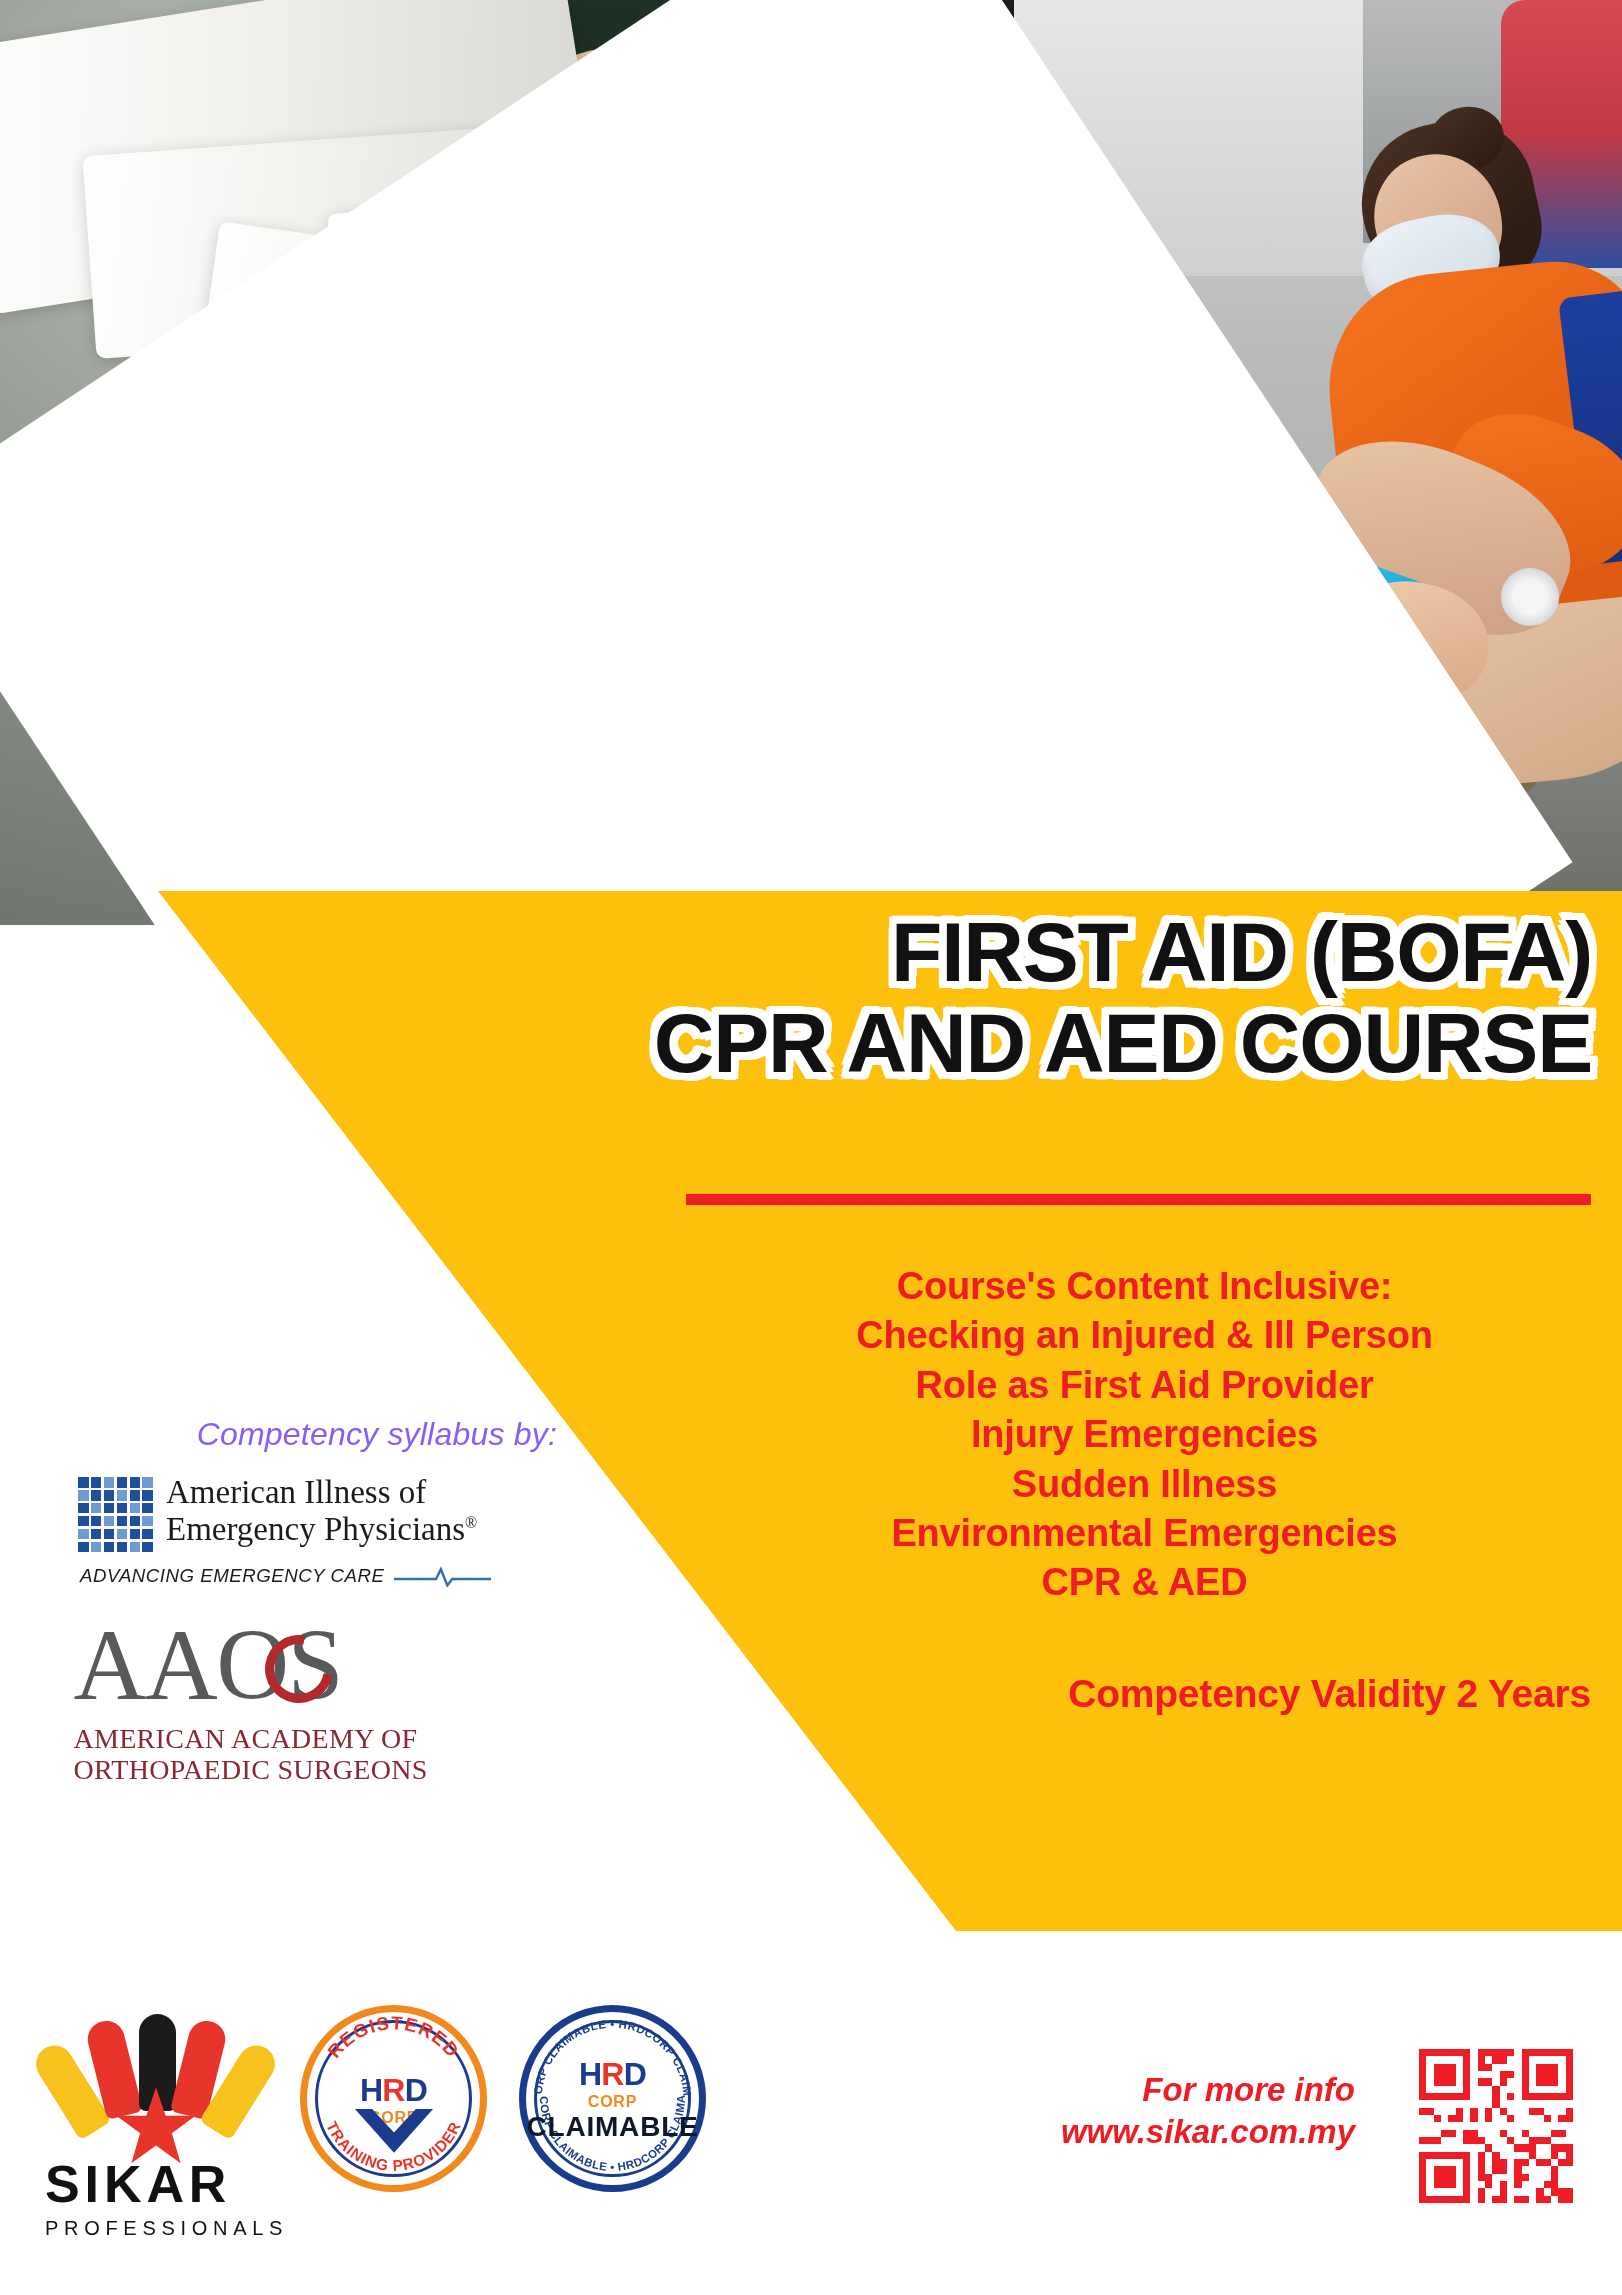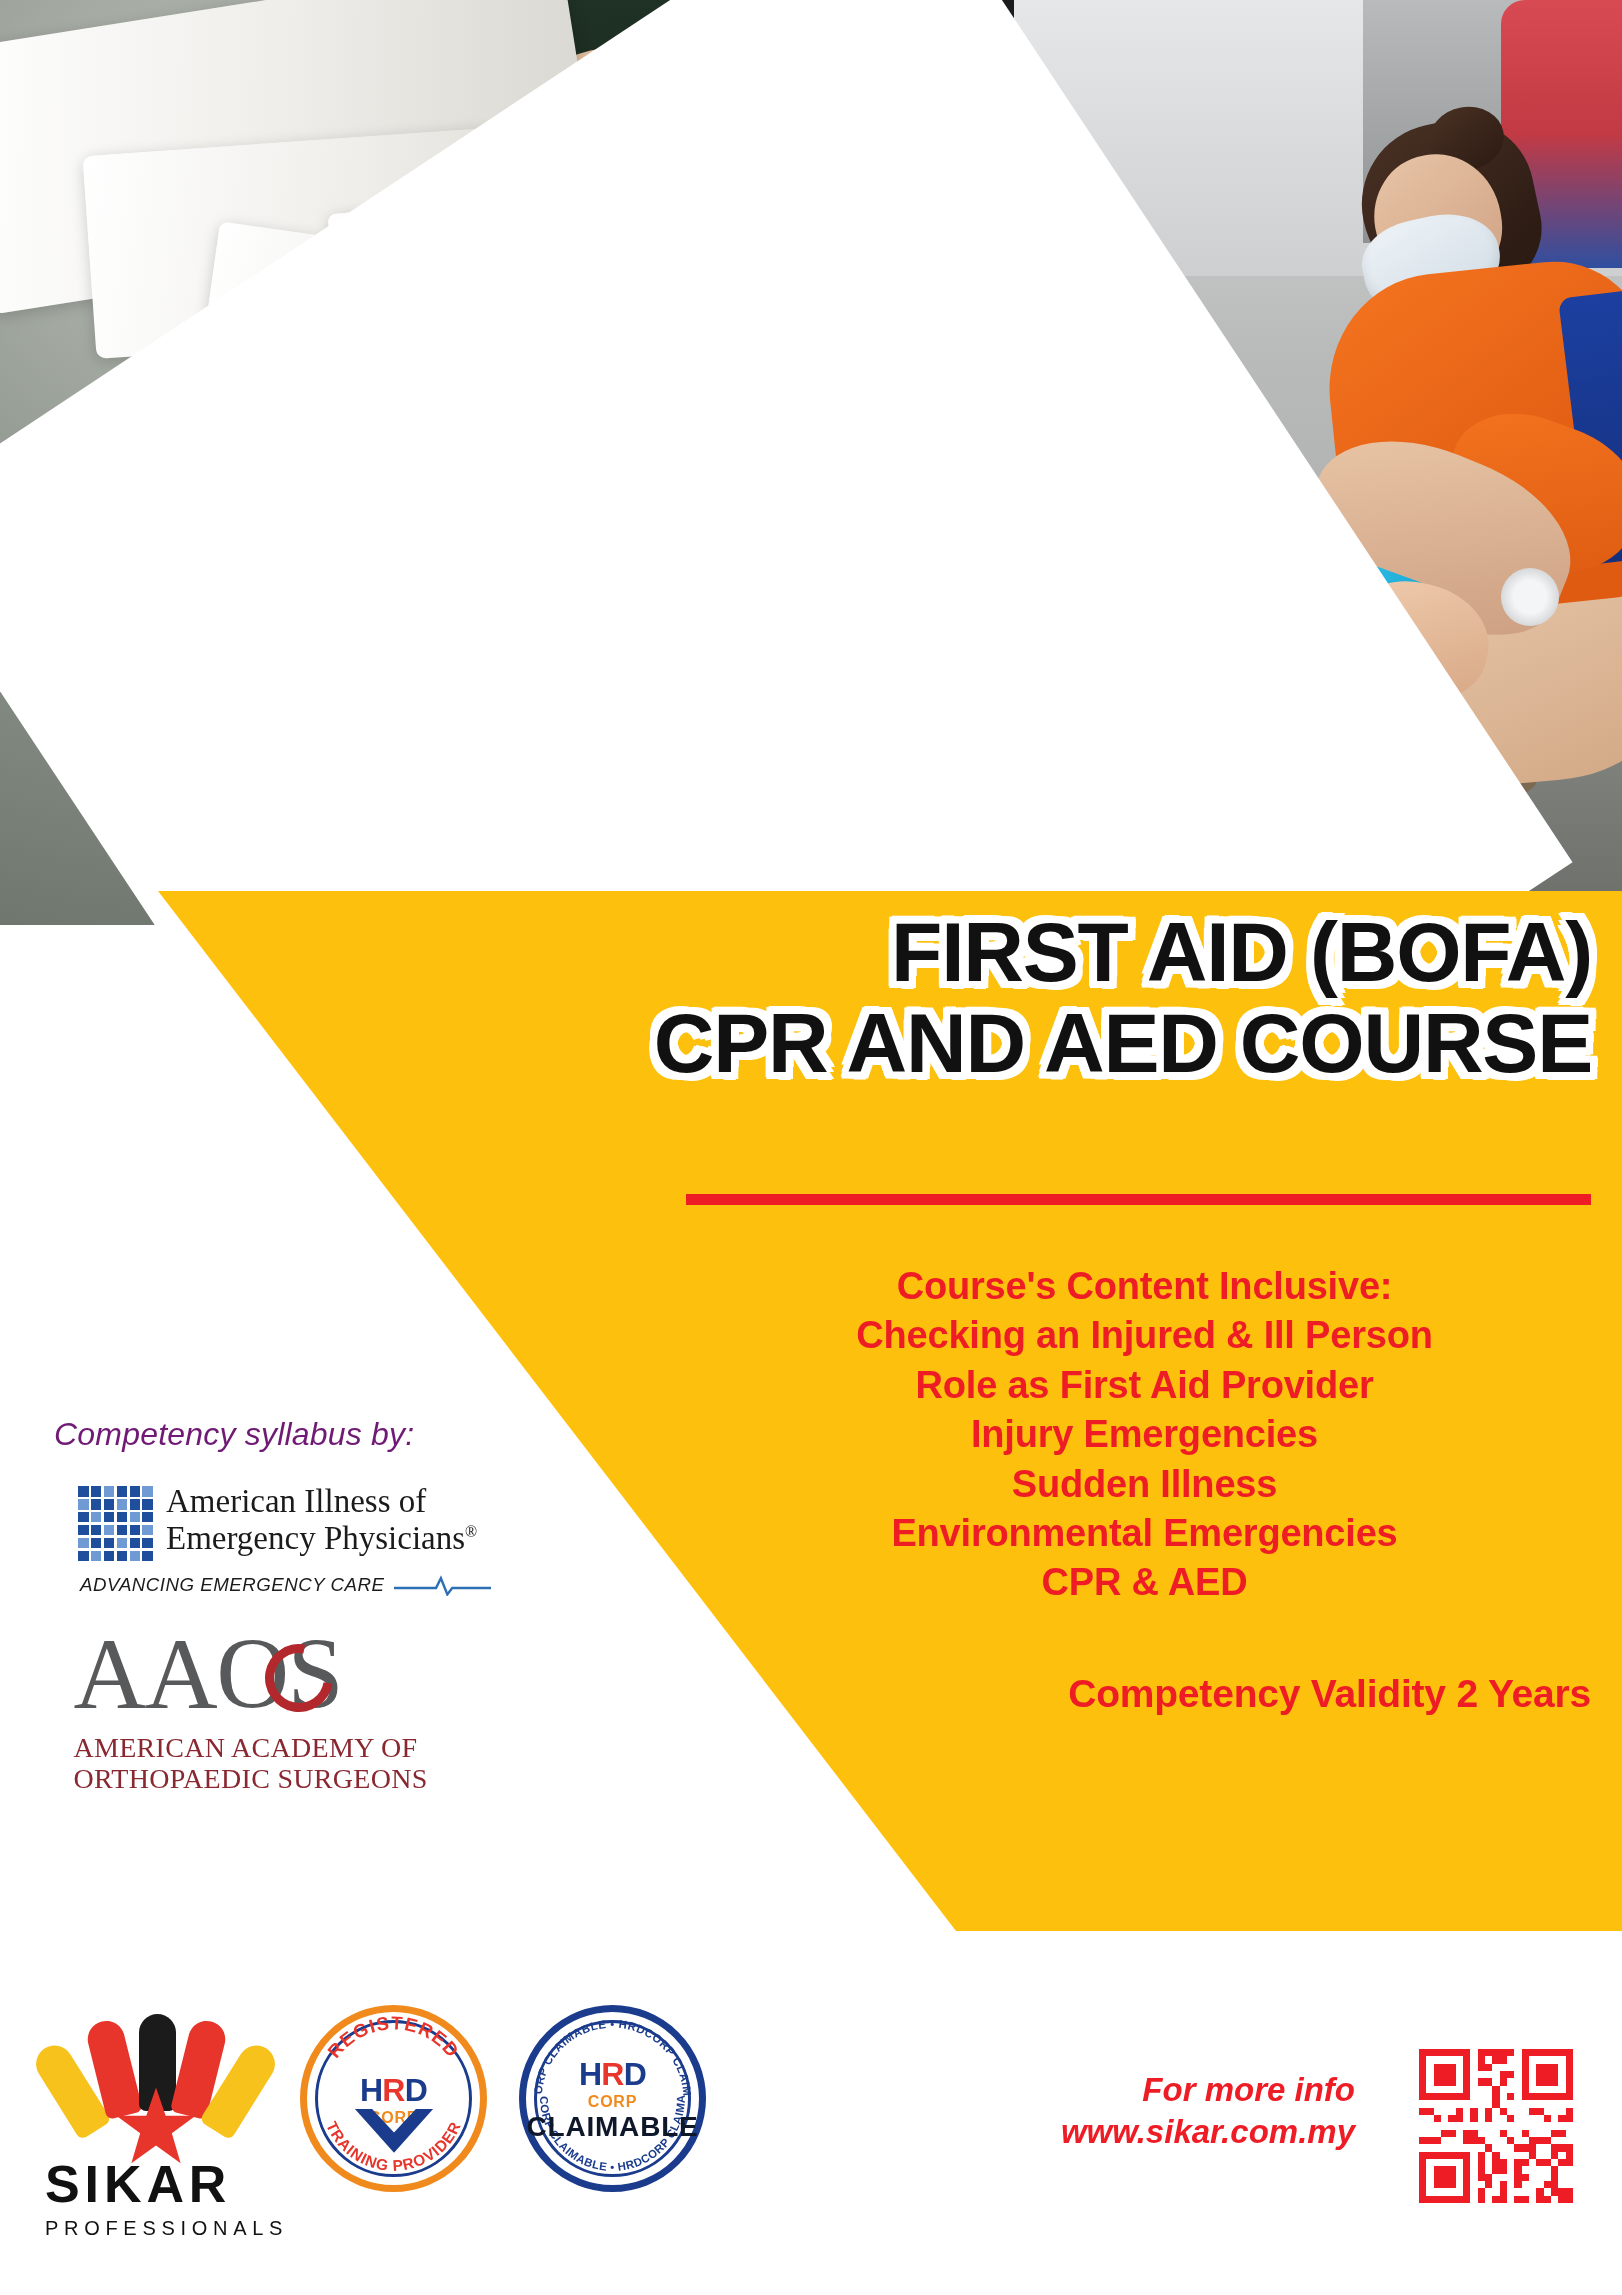--- a/index.html
+++ b/index.html
@@ -327,23 +327,24 @@
 
   
   .syllabus {
     position:absolute;
     left:54px; top:1416px;
     width:503px;
   }
   .syllabus-title {
     font-style:italic;
     font-size:32px;
-    color:#701a75;
+    color:#8b5cf6;
     letter-spacing:0.2px;
-    margin-bottom:30px;
+    margin-bottom:21px;
+    text-align:right;
   }
   .acep {
     display:flex; align-items:flex-start; gap:13px;
     margin-left:24px;
   }
   .acep-grid {
     width:75px; height:75px;
     display:grid;
     grid-template-columns:repeat(6,1fr);
     grid-template-rows:repeat(6,1fr);

